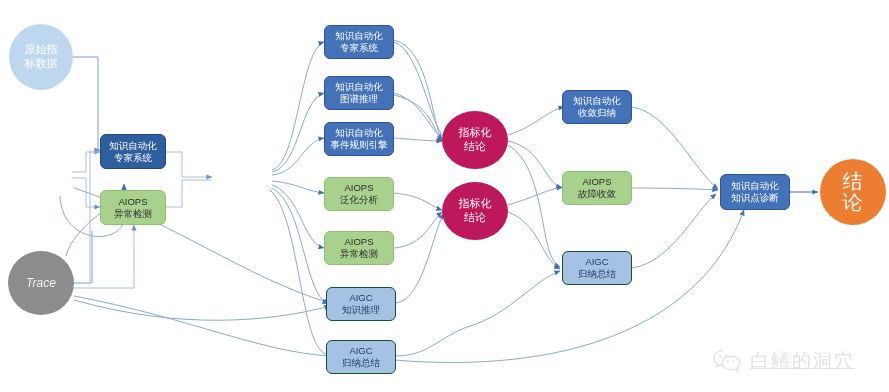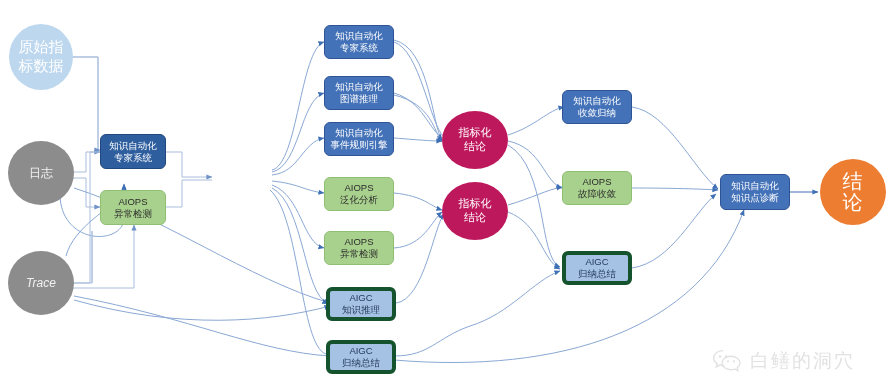--- a/index.html
+++ b/index.html
@@ -42,21 +42,21 @@
   .node.rect {
     border-radius: 6px;
   }
   .node.circle {
     border-radius: 50%;
   }
   
   .pal-lightblue-ellipse {
     background: #bdd7ee;
     color: #ffffff;
-    font-size: 15px;
+    font-size: 11px;
     text-align: center;
   }
   .pal-gray-ellipse {
     background: #8c8c8c;
     color: #f2f2f2;
     font-size: 12px;
   }
   .pal-midblue-ellipse {
     background: #be185d;
     color: #ffffff;
@@ -76,21 +76,21 @@
   }
   .pal-green {
     background: #a9d18e;
     color: #2b2b2b;
     border: 1px solid #8fbf73;
     font-size: 9.5px;
   }
   .pal-softblue {
     background: #a5c1e3;
     color: #243b5c;
-    border: 4px solid #14532d;
+    border: 1px solid #14532d;
     font-size: 9.5px;
   }
   .pal-orange {
     background: #ed7d31;
     color: #ffffff;
     font-size: 20px;
     letter-spacing: 1px;
   }
   .pal-orange .txt {
     display: block;
@@ -98,20 +98,21 @@
   }
   .watermark {
     position: absolute;
     display: flex;
     align-items: center;
     gap: 8px;
     color: #e2e2e2;
     font-size: 19px;
     z-index: 2;
     user-select: none;
+    text-decoration: underline;
   }
   .watermark .wm-text {
     letter-spacing: 2px;
   }
   .wechat-glyph {
     display: block;
   }
 </style>
 </head>
 <body>
@@ -195,23 +196,20 @@
 
       <path d="M790,192 L818,192" stroke="#3f6fb5" marker-end="url(#ah)"></path>
     </g>
   </svg>
 
   <div class="node ellipse pal-lightblue-ellipse" style="left:9px; top:24px; width:64px; height:66px;">
     <span>原始指
 标数据</span>
   </div>
 
-  <div class="node ellipse pal-gray-ellipse" style="left:8px; top:141px; width:66px; height:64px;">
-    <span>日志</span>
-  </div>
 
   <div class="node ellipse pal-gray-ellipse" style="left:8px; top:251px; width:66px; height:64px;font-style:italic;">
     <span>Trace</span>
   </div>
 
   <div class="node rect pal-darkblue" style="left:100px; top:134px; width:66px; height:35px;">
     <span>知识自动化
 专家系统</span>
   </div>
 

